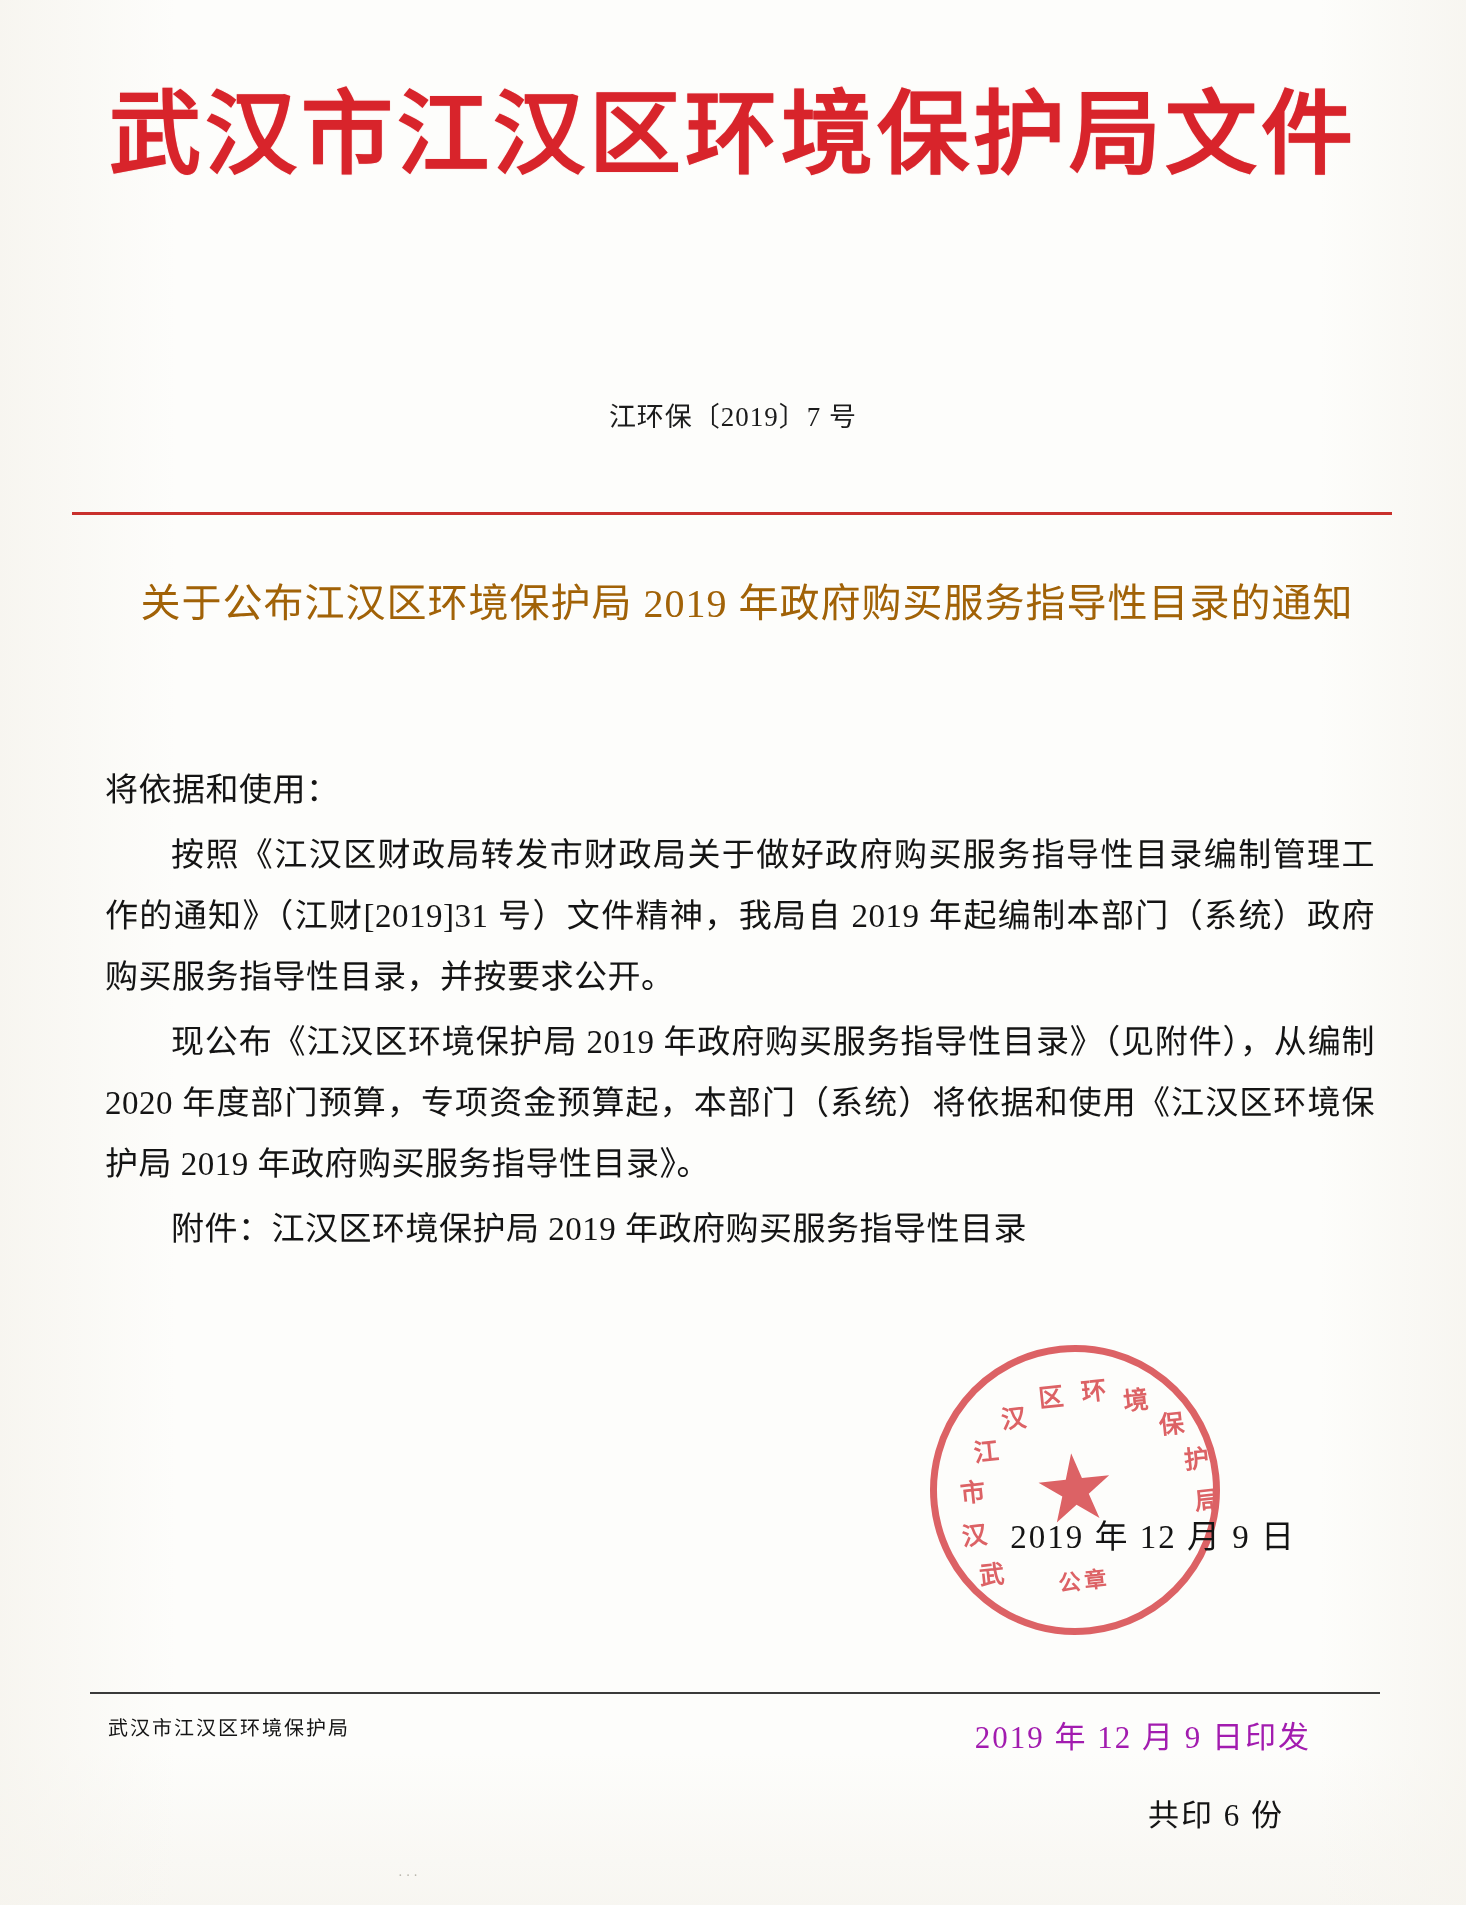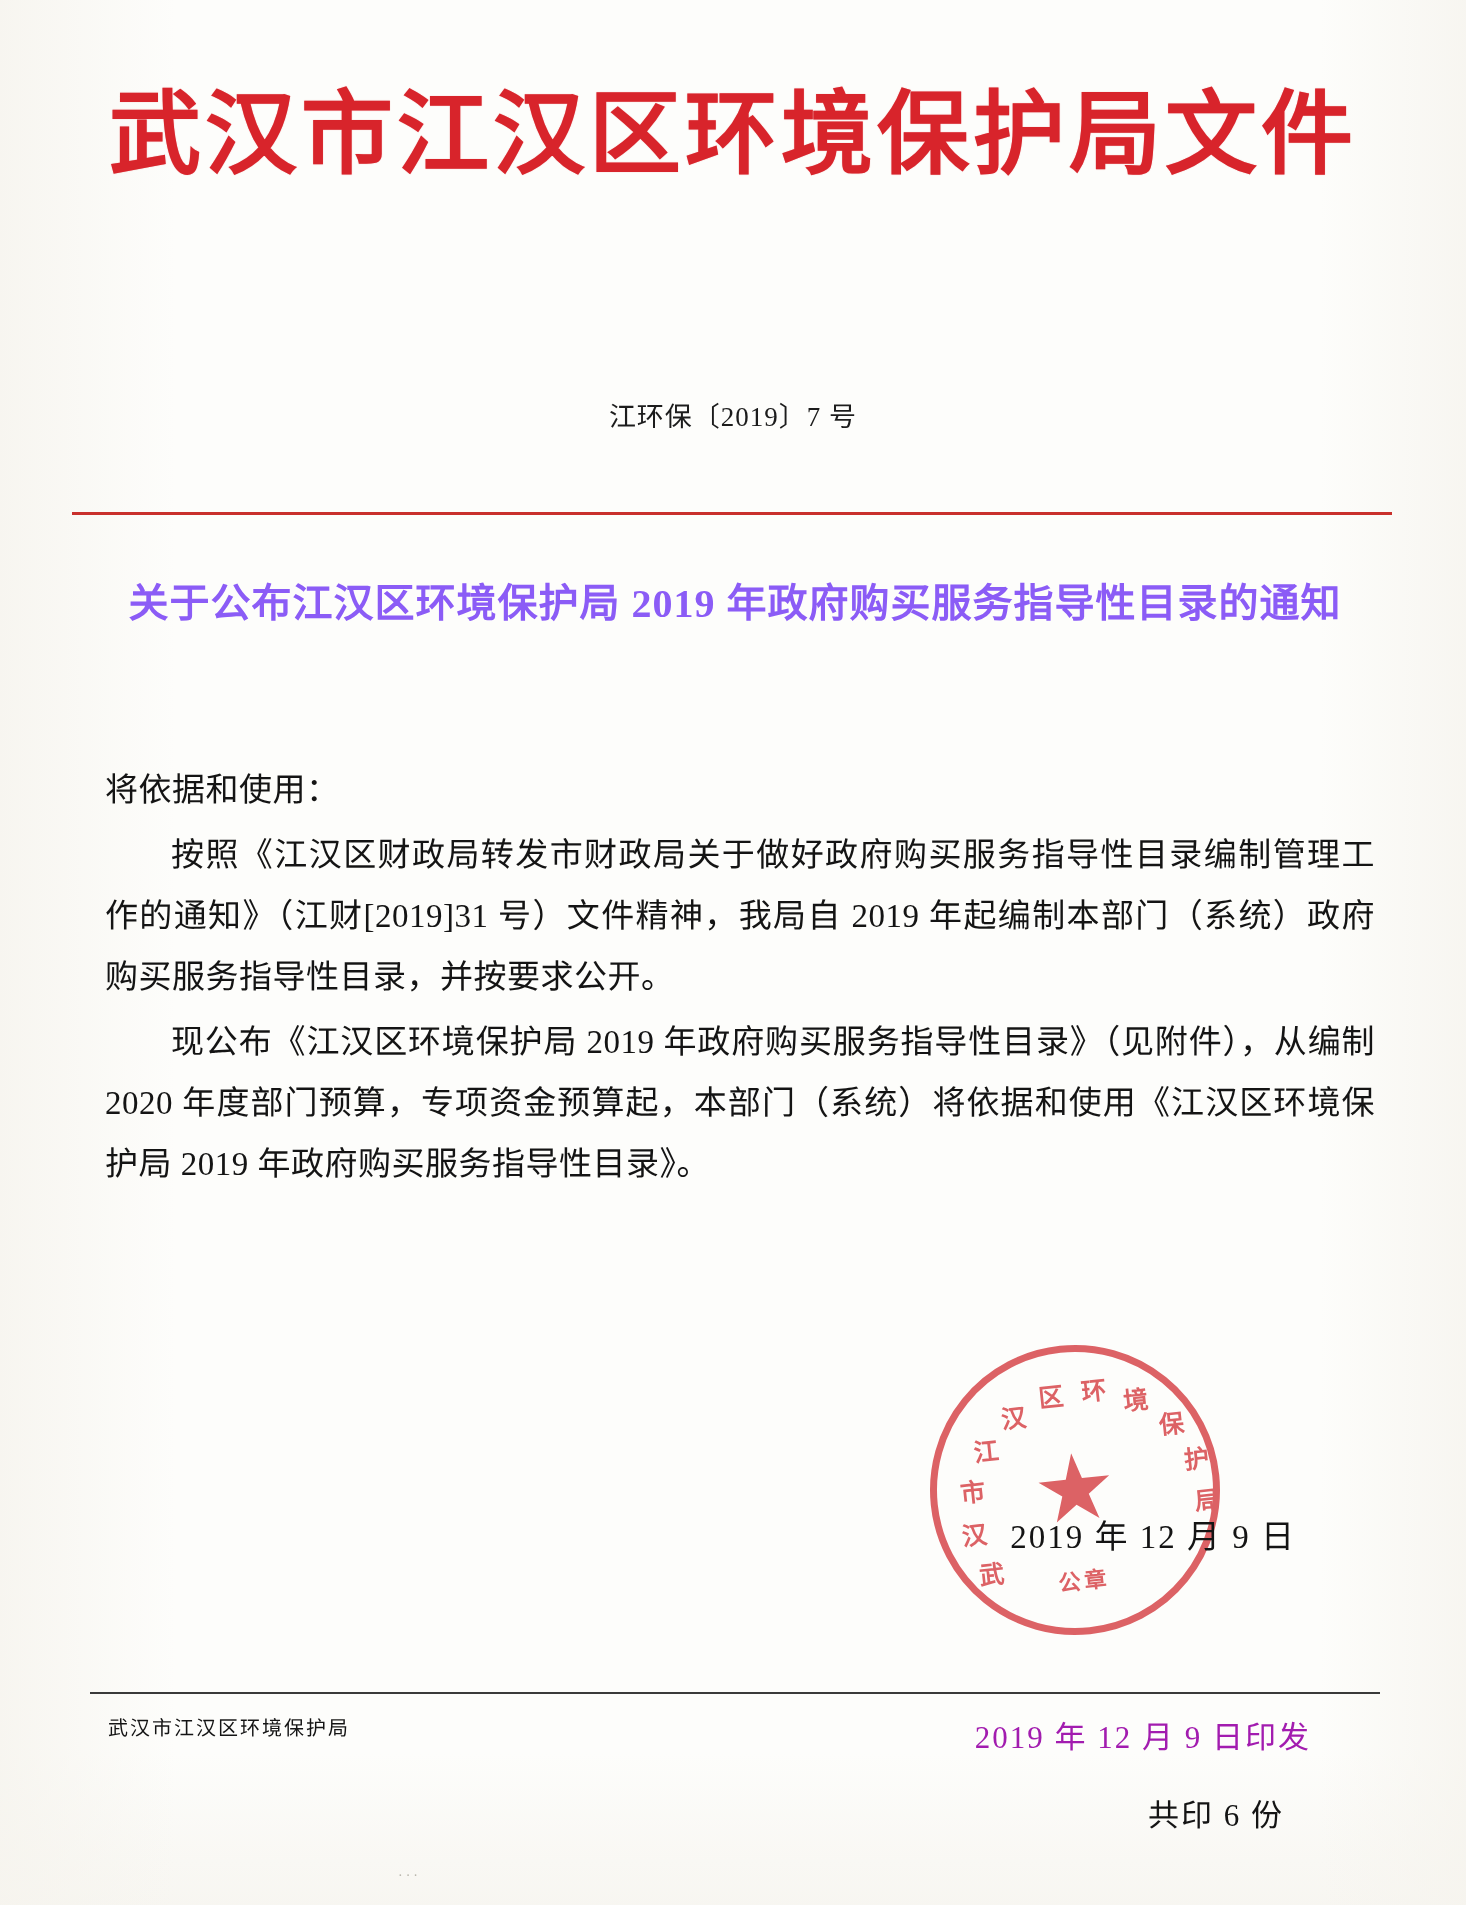--- a/index.html
+++ b/index.html
@@ -63,28 +63,28 @@
     top: 512px;
     left: 72px;
     width: 1320px;
     height: 3px;
     background: #c9302c;
   }
 
   .notice-title {
     position: absolute;
     top: 570px;
-    left: 120px;
+    left: 132px;
     width: 1230px;
     text-align: center;
     font-size: 40px;
-    font-weight: 700;
+    font-weight: 400;
     line-height: 1.7;
     letter-spacing: 1px;
-    color: #8b5cf6;
+    color: #a16207;
   }
 
   .body-block {
     position: absolute;
     top: 760px;
     left: 105px;
     width: 1270px;
     font-size: 33px;
     line-height: 1.85;
     letter-spacing: 0.5px;
@@ -212,20 +212,21 @@
   <div class="doc-number">江环保〔2019〕7 号</div>
 
   <div class="red-rule"></div>
 
   <div class="notice-title">关于公布江汉区环境保护局 2019 年政府购买服务指导性目录的通知</div>
 
   <div class="body-block">
     <p>将依据和使用：</p>
     <p class="indent">按照《江汉区财政局转发市财政局关于做好政府购买服务指导性目录编制管理工作的通知》（江财[2019]31 号）文件精神，我局自 2019 年起编制本部门（系统）政府购买服务指导性目录，并按要求公开。</p>
     <p class="indent">现公布《江汉区环境保护局 2019 年政府购买服务指导性目录》（见附件），从编制 2020 年度部门预算，专项资金预算起，本部门（系统）将依据和使用《江汉区环境保护局 2019 年政府购买服务指导性目录》。</p>
+    <p class="indent">附件：江汉区环境保护局 2019 年政府购买服务指导性目录</p>
   </div>
 
   <div class="seal">
     <div class="ring"></div>
     <div class="arc-text">
       <span style="transform: rotate(-118deg) translate(0,-118px) rotate(118deg);">武</span>
       <span style="transform: rotate(-97deg) translate(0,-118px) rotate(97deg);">汉</span>
       <span style="transform: rotate(-76deg) translate(0,-118px) rotate(76deg);">市</span>
       <span style="transform: rotate(-55deg) translate(0,-118px) rotate(55deg);">江</span>
       <span style="transform: rotate(-34deg) translate(0,-118px) rotate(34deg);">汉</span>

